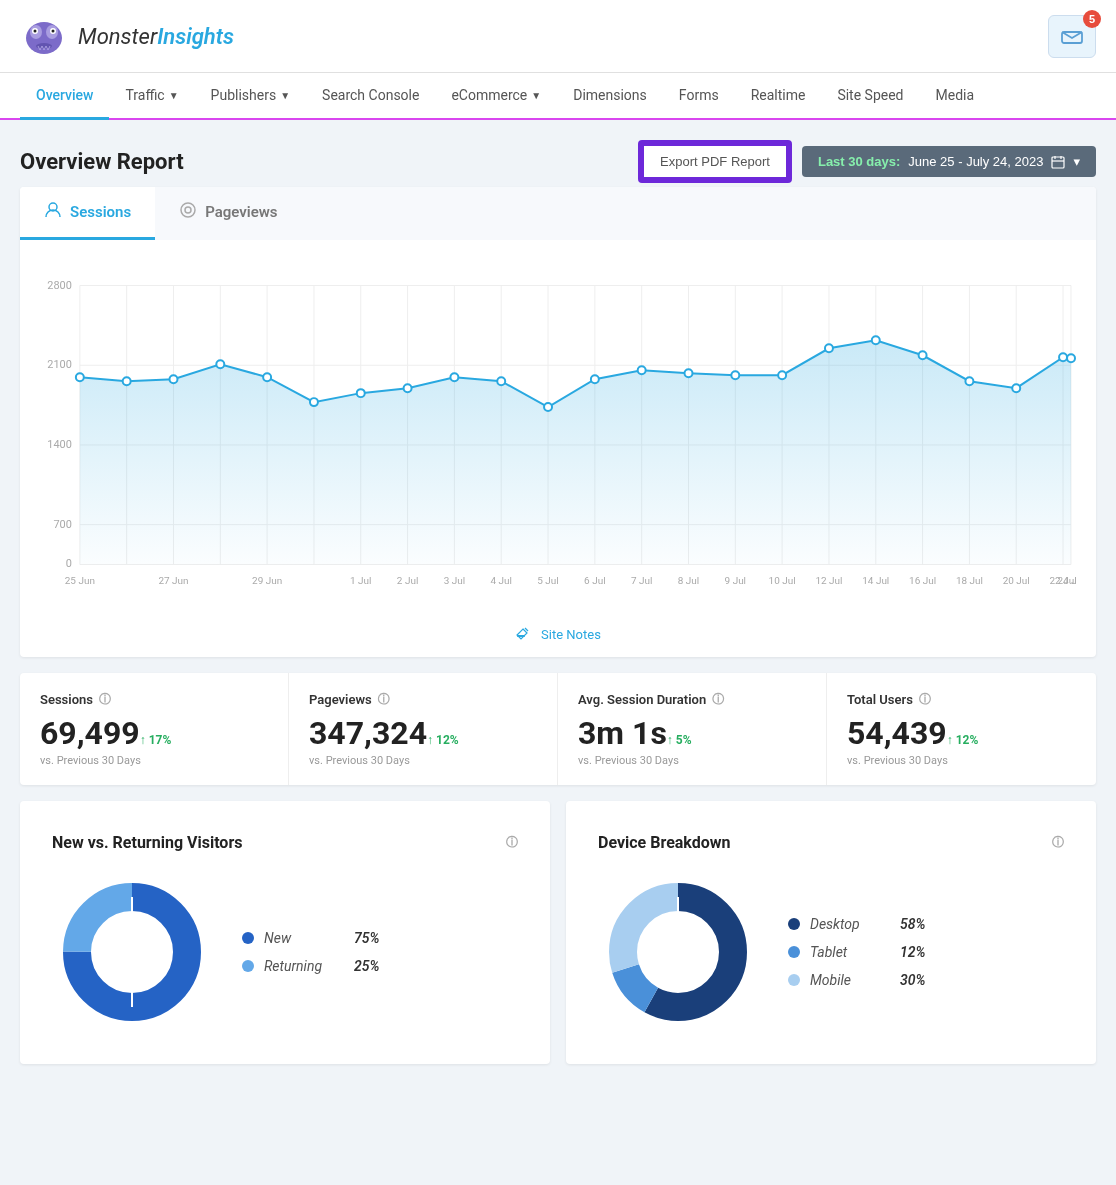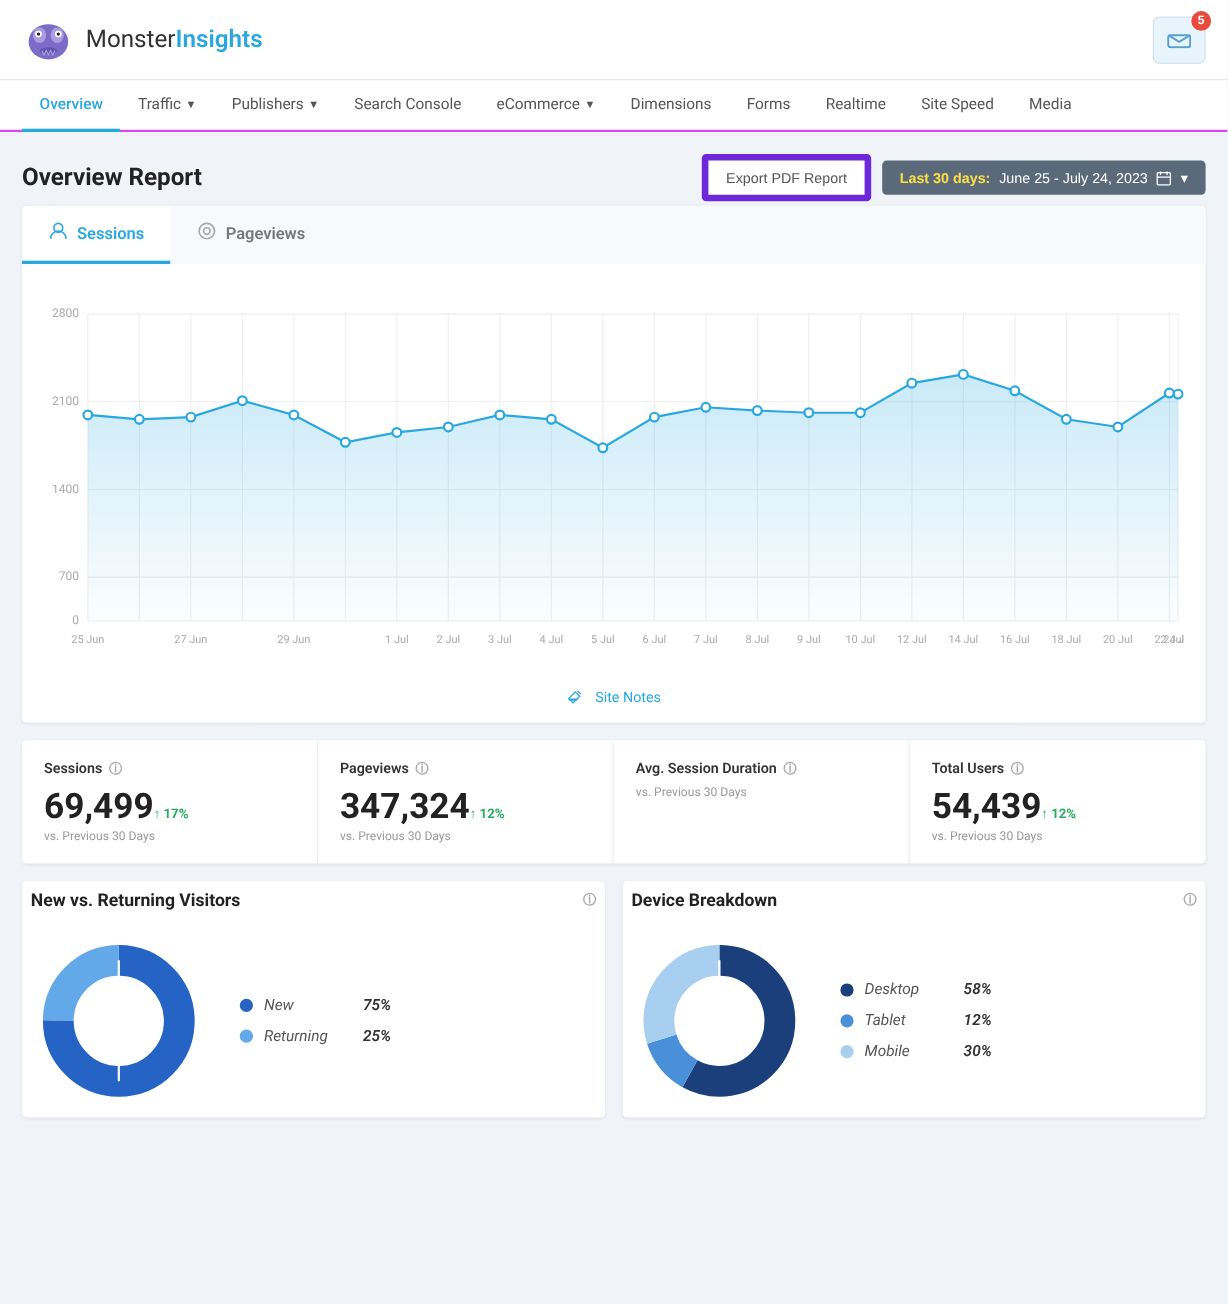--- a/index.html
+++ b/index.html
@@ -1,42 +1,42 @@
 <!DOCTYPE html>
 <html><head>
   <meta charset="utf-8">
   <style>
     * { box-sizing: border-box; margin: 0; padding: 0; }
     body { font-family: -apple-system, BlinkMacSystemFont, 'Segoe UI', Roboto, sans-serif; background: #f0f4f8; color: #333; }
 
     
     .header { background: #fff; border-bottom: 1px solid #e0e0e0; padding: 12px 20px; display: flex; align-items: center; justify-content: space-between; }
     .logo { display: flex; align-items: center; gap: 10px; }
-    .logo-text { font-size: 22px; font-weight: 400; }
+    .logo-text { font-size: 22px; font-weight: 400; font-style: italic; }
     .logo-text span { color: #29a8e0; font-weight: 600; }
     .logo-text strong { color: #333; font-weight: 400; }
     .notification-btn { position: relative; background: #e8f4fc; border: 1px solid #cde; border-radius: 6px; padding: 8px 12px; cursor: pointer; font-size: 18px; }
     .notification-badge { position: absolute; top: -6px; right: -6px; background: #e74c3c; color: #fff; border-radius: 50%; width: 18px; height: 18px; font-size: 11px; display: flex; align-items: center; justify-content: center; font-weight: bold; }
 
     
     .nav { background: #fff; border-bottom: 2px solid #d946ef; padding: 0 20px; display: flex; gap: 0; }
     .nav-item { padding: 14px 16px; font-size: 14px; color: #555; cursor: pointer; border-bottom: 3px solid transparent; margin-bottom: -2px; white-space: nowrap; display: flex; align-items: center; gap: 4px; }
     .nav-item.active { color: #29a8e0; border-bottom-color: #29a8e0; font-weight: 500; }
     .nav-chevron { font-size: 10px; }
 
     
     .main { padding: 20px; max-width: 1116px; }
 
     
     .report-header { display: flex; align-items: center; justify-content: space-between; margin-bottom: 4px; }
     .report-title { font-size: 22px; font-weight: 700; color: #222; }
     .report-actions { display: flex; gap: 10px; align-items: center; }
     .btn-export { background: #fff; border: 6px solid #6d28d9; padding: 8px 16px; border-radius: 4px; font-size: 13px; cursor: pointer; color: #555; }
     .btn-date { background: #5a6a7a; border: none; padding: 8px 16px; border-radius: 4px; font-size: 13px; cursor: pointer; color: #fff; display: flex; align-items: center; gap: 8px; }
-    .btn-date strong { color: #fde047; }
+    .btn-date strong { color: #86efac; }
 
     
     .chart-card { background: #fff; border-radius: 4px; box-shadow: 0 1px 3px rgba(0,0,0,0.08); margin-bottom: 16px; overflow: hidden; }
     .chart-tabs { display: flex; border-bottom: 1px solid #eee; }
     .chart-tab { padding: 14px 24px; font-size: 15px; font-weight: 600; cursor: pointer; display: flex; align-items: center; gap: 8px; border-bottom: 3px solid transparent; margin-bottom: -1px; }
     .chart-tab.active { color: #29a8e0; border-bottom-color: #29a8e0; background: #fff; }
     .chart-tab.inactive { color: #777; background: #f7f9fc; flex: 1; }
     .chart-body { padding: 20px 20px 10px; }
 
     
@@ -51,21 +51,21 @@
     .stat-card { padding: 18px 20px; border-right: 1px solid #eee; }
     .stat-card:last-child { border-right: none; }
     .stat-label { font-size: 13px; font-weight: 600; color: #333; margin-bottom: 6px; display: flex; align-items: center; gap: 6px; }
     .stat-info { color: #aaa; font-size: 12px; cursor: pointer; }
     .stat-value { font-size: 32px; font-weight: 700; color: #222; display: flex; align-items: baseline; gap: 0; }
     .stat-change { font-size: 12px; color: #27ae60; display: flex; align-items: center; gap: 2px; }
     .stat-vs { font-size: 11px; color: #999; margin-top: 2px; }
 
     
     .bottom-grid { display: grid; grid-template-columns: 1fr 1fr; gap: 16px; }
-    .bottom-card { background: #fff; border-radius: 4px; box-shadow: 0 1px 3px rgba(0,0,0,0.08); padding: 8px; }
+    .bottom-card { background: #fff; border-radius: 4px; box-shadow: 0 1px 3px rgba(0,0,0,0.08); padding: 32px; }
     .bottom-card-title { font-size: 16px; font-weight: 700; color: #222; margin-bottom: 20px; display: flex; align-items: center; justify-content: space-between; }
 
     
     .donut-section { display: flex; align-items: center; gap: 30px; }
     .donut-legend { display: flex; flex-direction: column; gap: 12px; font-style: italic; }
     .legend-item { display: flex; align-items: center; gap: 10px; font-size: 14px; }
     .legend-dot { width: 12px; height: 12px; border-radius: 50%; flex-shrink: 0; }
     .legend-label { color: #555; min-width: 80px; }
     .legend-value { color: #333; font-weight: 600; }
   </style>
@@ -290,20 +290,24 @@
         <span>347,324</span>
         <span class="stat-change">↑ 12%</span>
       </div>
       <div class="stat-vs">vs. Previous 30 Days</div>
     </div>
     <div class="stat-card">
       <div class="stat-label">
         <span>Avg. Session Duration</span>
         <span class="stat-info">ⓘ</span>
       </div>
+      <div class="stat-value">
+        <span>3m 1s</span>
+        <span class="stat-change">↑ 5%</span>
+      </div>
       <div class="stat-vs">vs. Previous 30 Days</div>
     </div>
     <div class="stat-card">
       <div class="stat-label">
         <span>Total Users</span>
         <span class="stat-info">ⓘ</span>
       </div>
       <div class="stat-value">
         <span>54,439</span>
         <span class="stat-change">↑ 12%</span>

